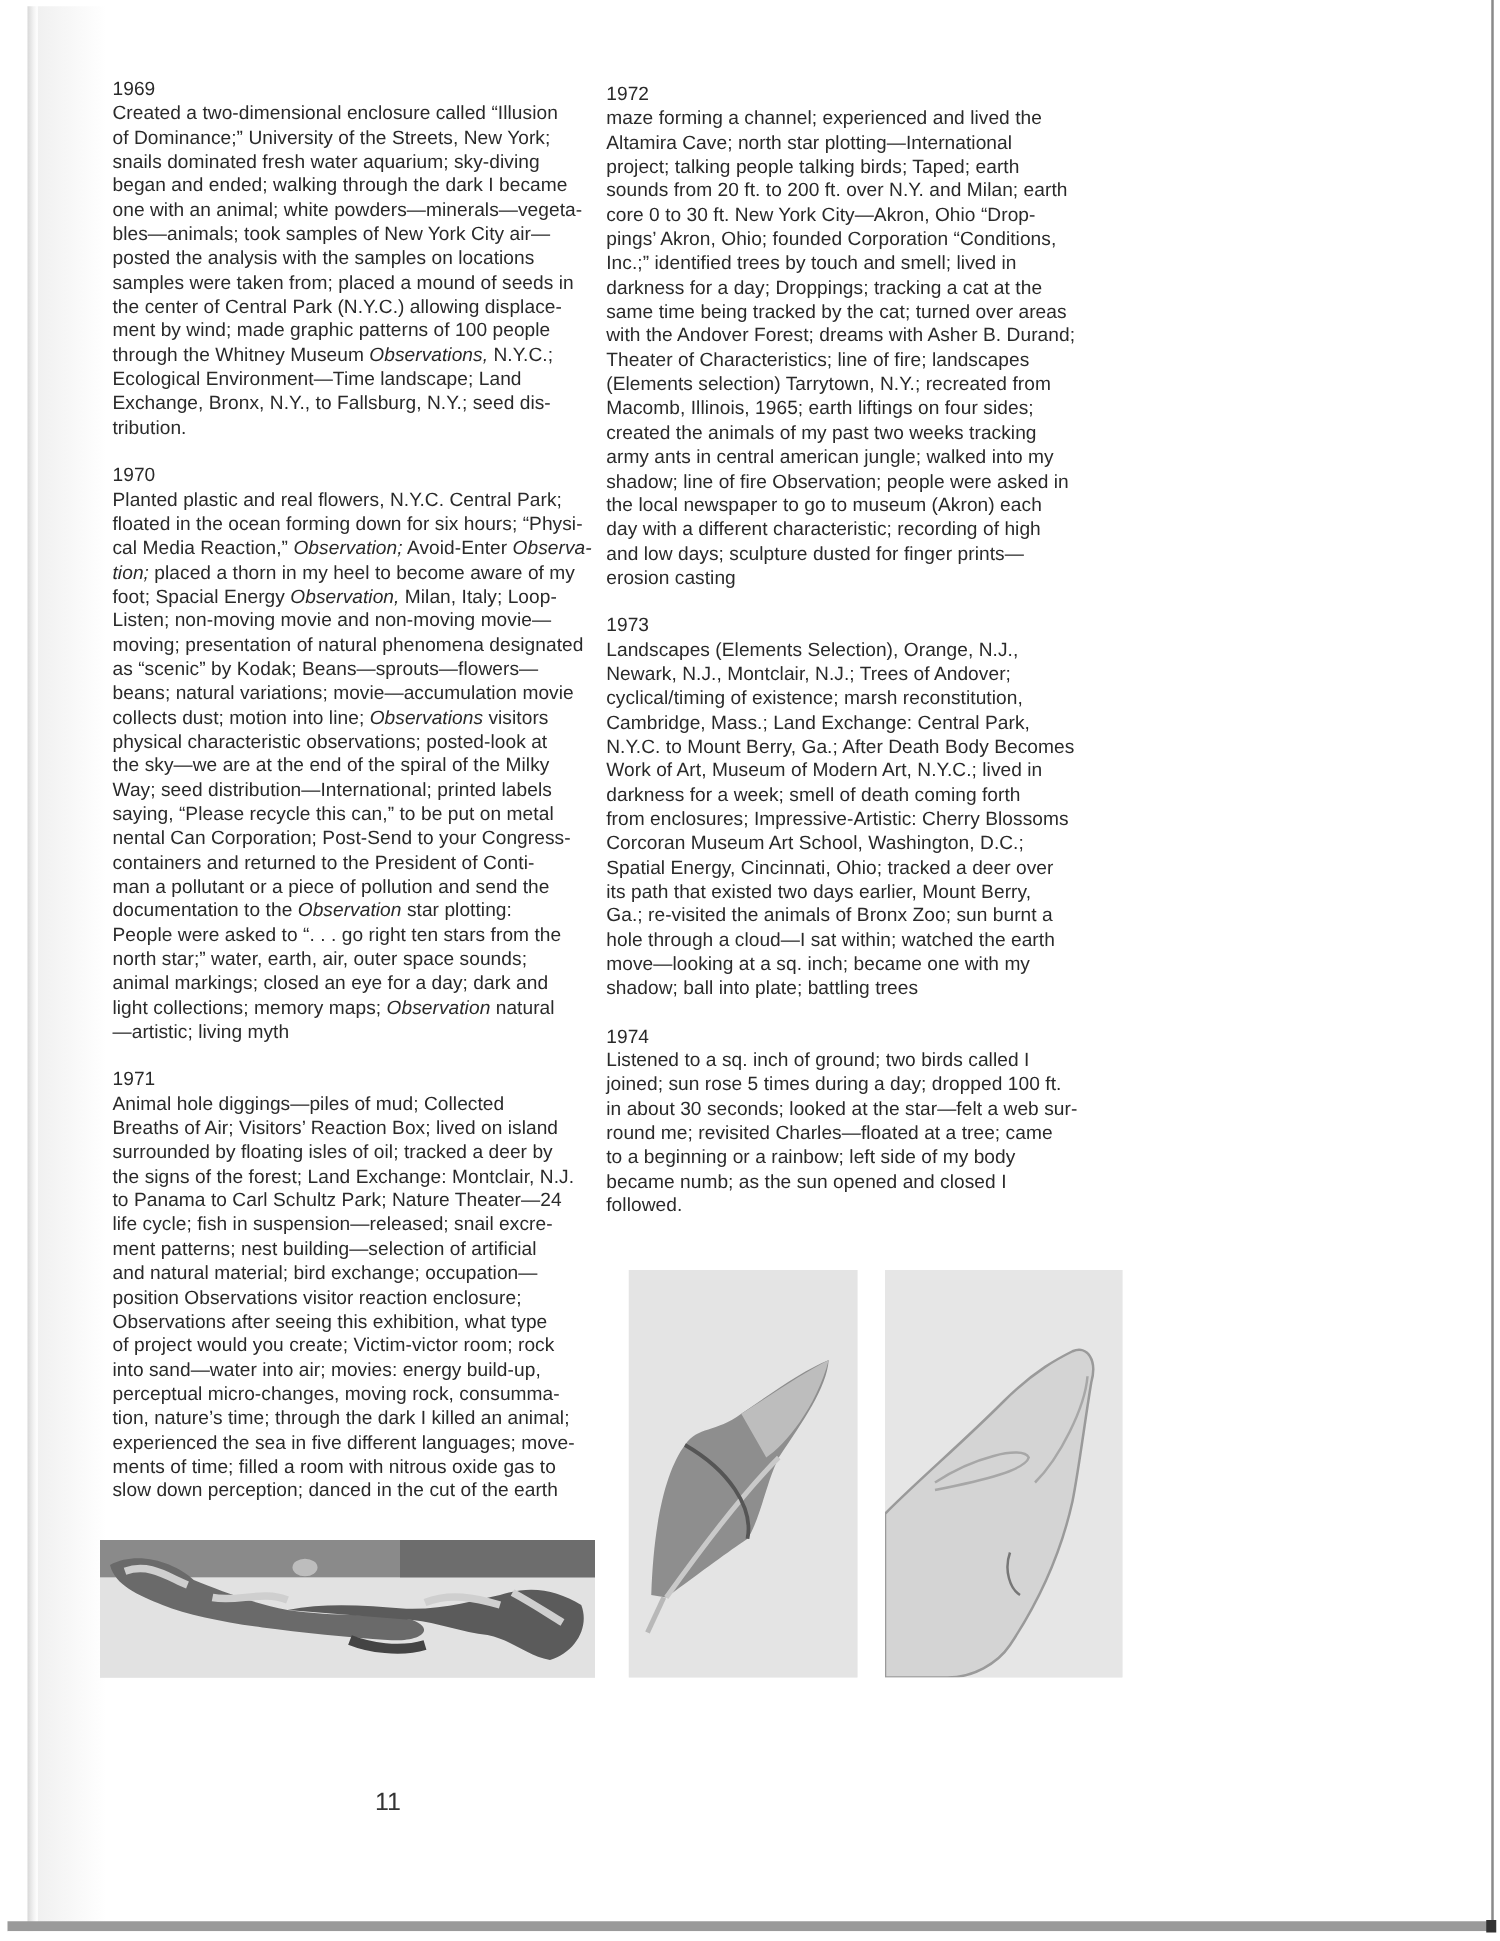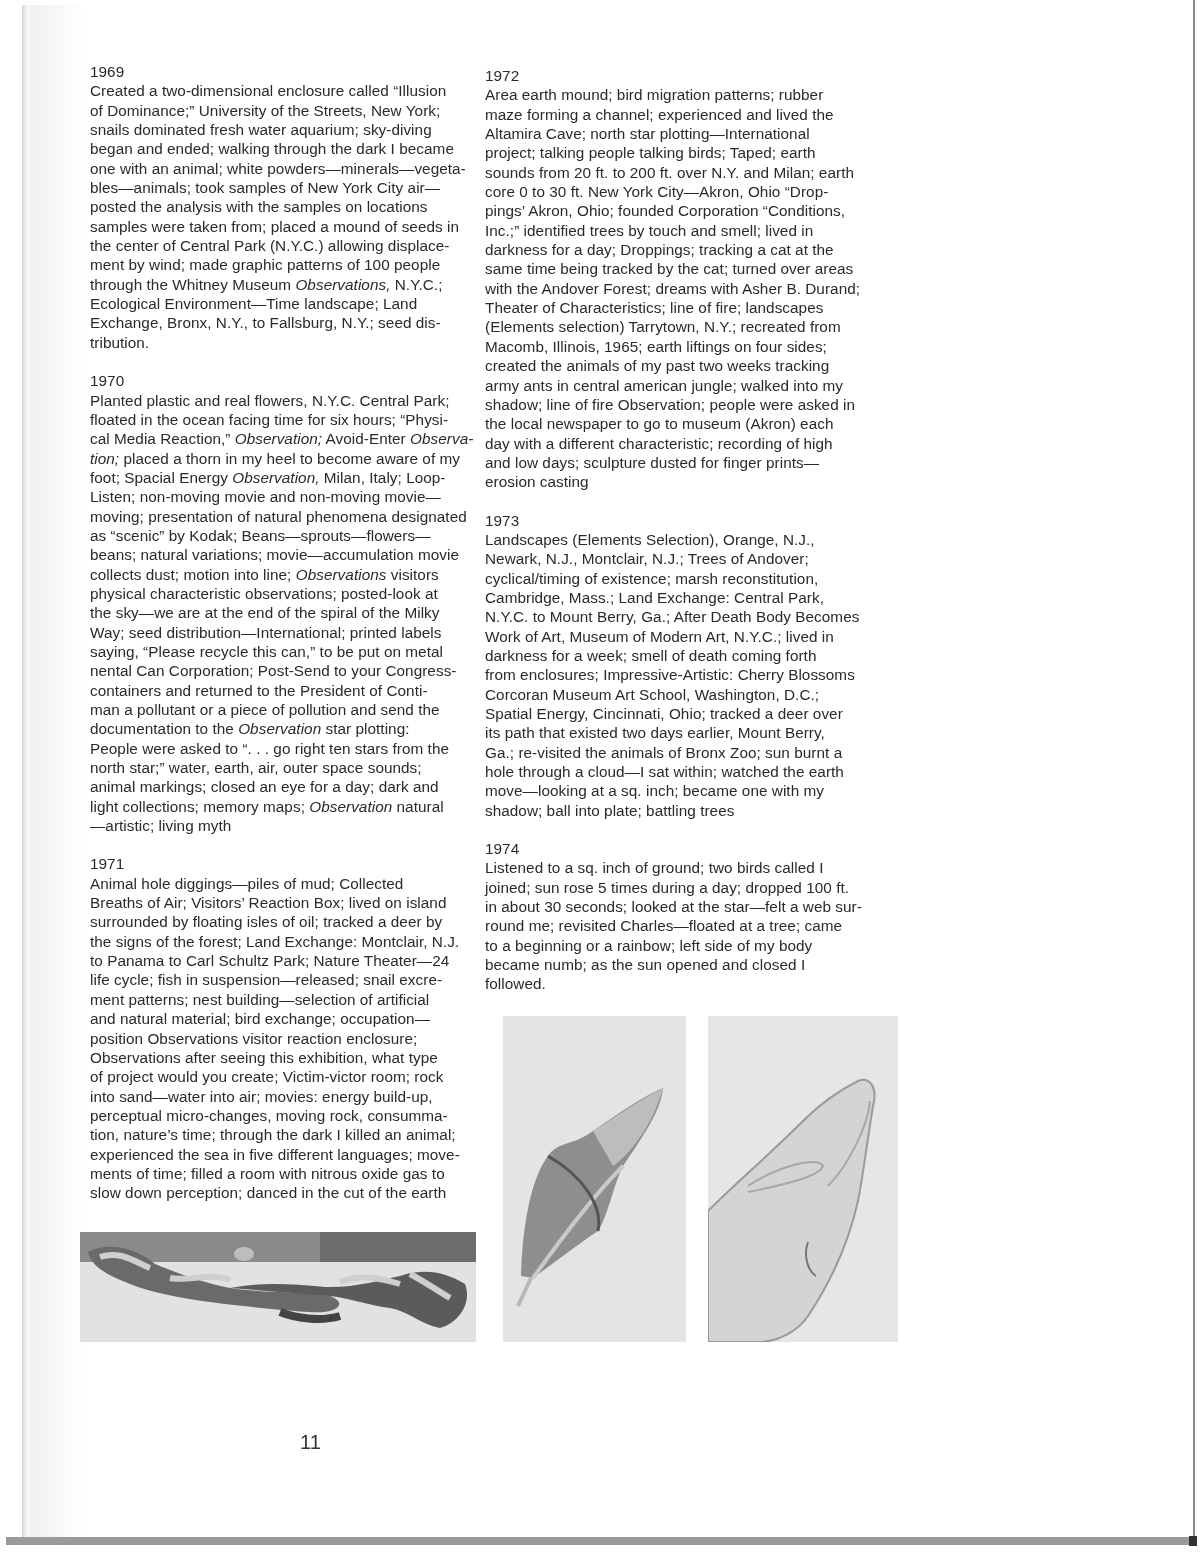--- a/index.html
+++ b/index.html
@@ -69,21 +69,21 @@
       <span class="line">the center of Central Park (N.Y.C.) allowing displace-</span>
       <span class="line">ment by wind; made graphic patterns of 100 people</span>
       <span class="line">through the Whitney Museum <em>Observations,</em> N.Y.C.;</span>
       <span class="line">Ecological Environment—Time landscape; Land</span>
       <span class="line">Exchange, Bronx, N.Y., to Fallsburg, N.Y.; seed dis-</span>
       <span class="line">tribution.</span>
     </div>
     <div class="entry">
       <span class="year">1970</span>
       <span class="line">Planted plastic and real flowers, N.Y.C. Central Park;</span>
-      <span class="line">floated in the ocean facing time for six hours; “Physi-</span>
+      <span class="line">floated in the ocean forming down for six hours; “Physi-</span>
       <span class="line">cal Media Reaction,” <em>Observation;</em> Avoid-Enter <em>Observa-</em></span>
       <span class="line"><em>tion;</em> placed a thorn in my heel to become aware of my</span>
       <span class="line">foot; Spacial Energy <em>Observation,</em> Milan, Italy; Loop-</span>
       <span class="line">Listen; non-moving movie and non-moving movie—</span>
       <span class="line">moving; presentation of natural phenomena designated</span>
       <span class="line">as “scenic” by Kodak; Beans—sprouts—flowers—</span>
       <span class="line">beans; natural variations; movie—accumulation movie</span>
       <span class="line">collects dust; motion into line; <em>Observations</em> visitors</span>
       <span class="line">physical characteristic observations; posted-look at</span>
       <span class="line">the sky—we are at the end of the spiral of the Milky</span>
@@ -116,21 +116,20 @@
       <span class="line">perceptual micro-changes, moving rock, consumma-</span>
       <span class="line">tion, nature’s time; through the dark I killed an animal;</span>
       <span class="line">experienced the sea in five different languages; move-</span>
       <span class="line">ments of time; filled a room with nitrous oxide gas to</span>
       <span class="line">slow down perception; danced in the cut of the earth</span>
     </div>
   </div>
 <div class="column col-right" id="col-right">
     <div class="entry">
       <span class="year">1972</span>
-      <span class="line">Area earth mound; bird migration patterns; rubber</span>
       <span class="line">maze forming a channel; experienced and lived the</span>
       <span class="line">Altamira Cave; north star plotting—International</span>
       <span class="line">project; talking people talking birds; Taped; earth</span>
       <span class="line">sounds from 20 ft. to 200 ft. over N.Y. and Milan; earth</span>
       <span class="line">core 0 to 30 ft. New York City—Akron, Ohio “Drop-</span>
       <span class="line">pings’ Akron, Ohio; founded Corporation “Conditions,</span>
       <span class="line">Inc.;” identified trees by touch and smell; lived in</span>
       <span class="line">darkness for a day; Droppings; tracking a cat at the</span>
       <span class="line">same time being tracked by the cat; turned over areas</span>
       <span class="line">with the Andover Forest; dreams with Asher B. Durand;</span>

